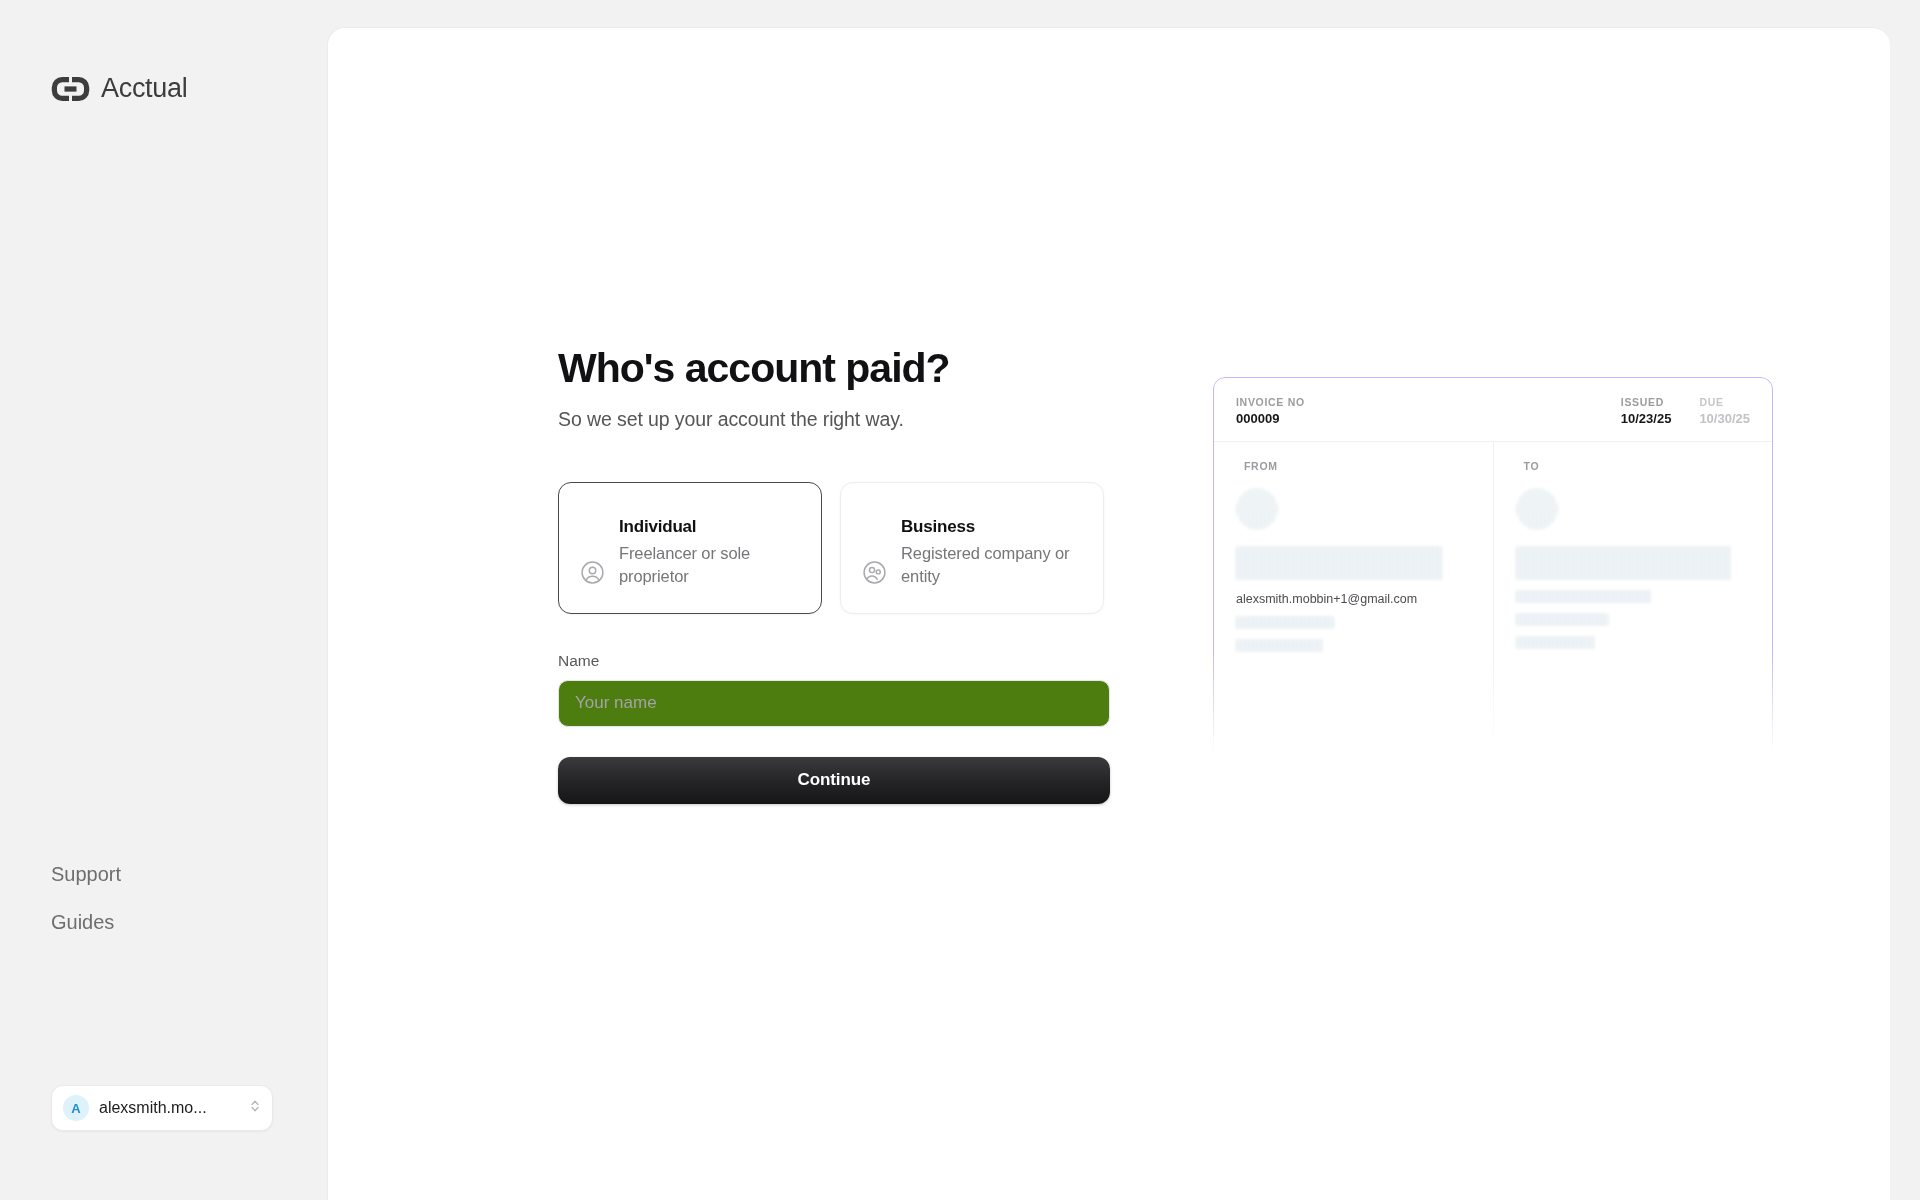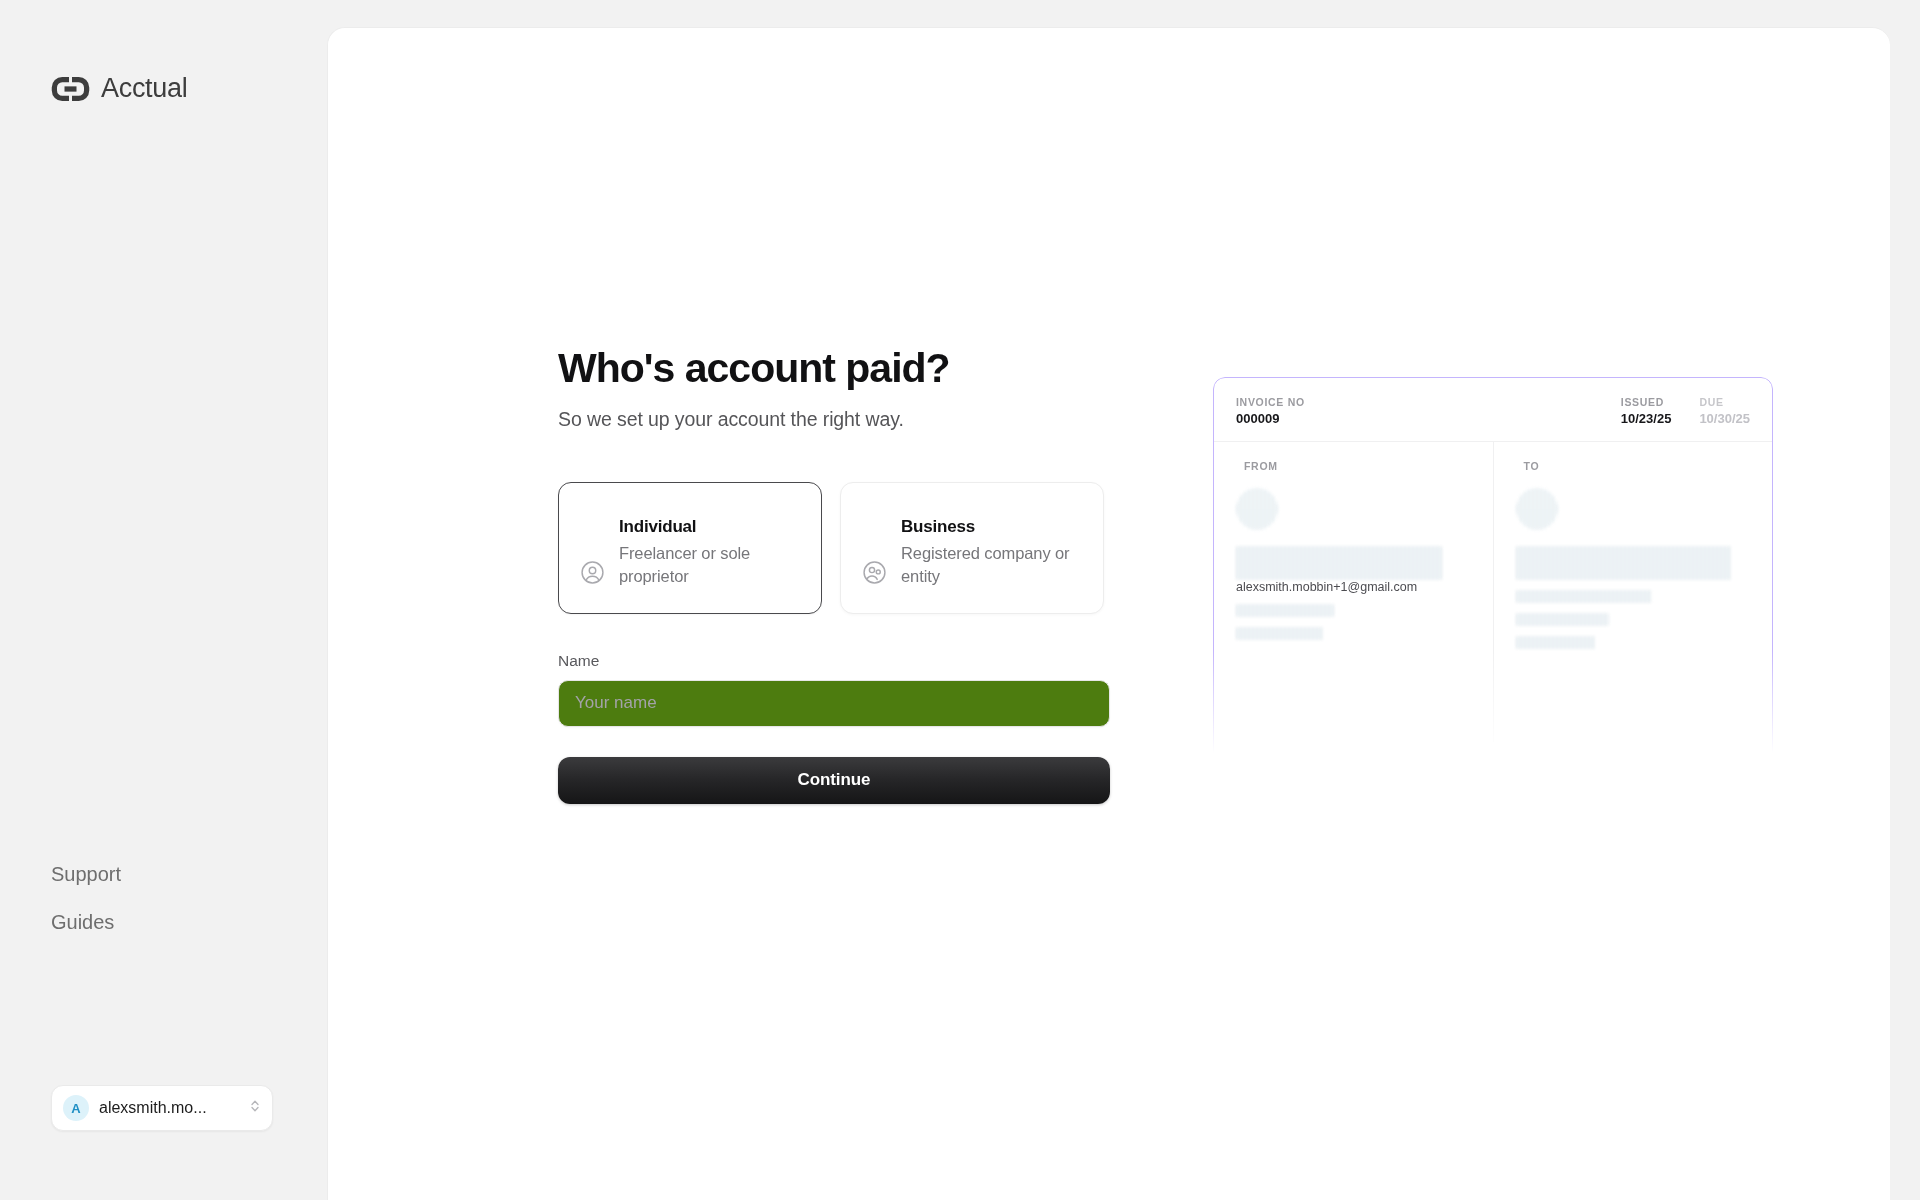--- a/index.html
+++ b/index.html
@@ -145,21 +145,21 @@
                 repeating-linear-gradient(0deg, rgba(190,210,220,.55) 0 2px, rgba(255,255,255,0) 2px 4px);
     filter: blur(1.6px); opacity: .85;
   }
   .blur-line {
     margin-top: 10px; height: 13px; border-radius: 2px;
     background: repeating-linear-gradient(90deg, #dde7ed 0 2px, #f8fafb 2px 4px),
                 repeating-linear-gradient(0deg, rgba(190,210,222,.5) 0 2px, rgba(255,255,255,0) 2px 4px);
     filter: blur(1.5px); opacity: .9;
   }
   .blur-line.tall { height: 34px; margin-top: 16px; }
-  .inv-email { font-size: 12.5px; color: #4c4c51; }
+  .inv-email { margin-top: 12px; font-size: 12.5px; color: #4c4c51; }
 </style>
 </head>
 <body>
 
 <div id="root">
 
   <div class="sidebar">
 
     <div class="brand">
       <span class="brand-mark-wrap">

